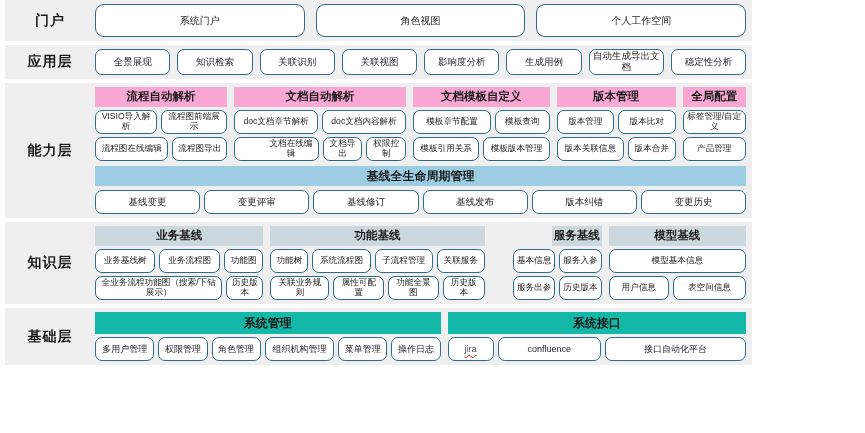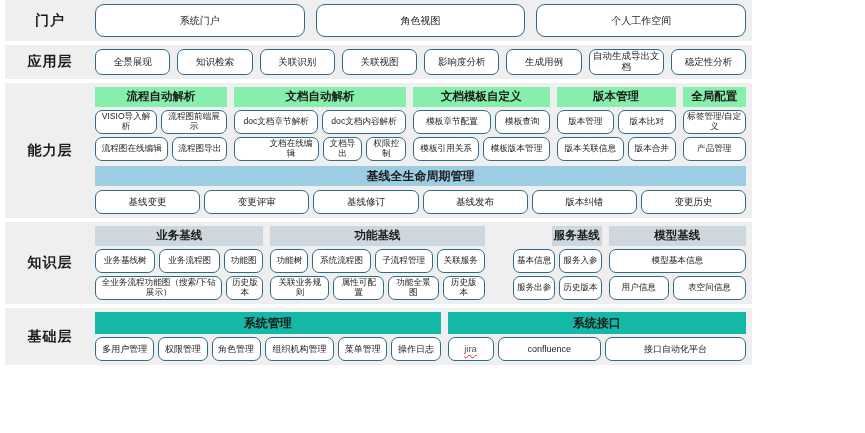--- a/index.html
+++ b/index.html
@@ -74,21 +74,21 @@
   .group-row { display: flex; gap: 7px; align-items: flex-start; }
   .group { display: flex; flex-direction: column; gap: 3px; }
   .group-head {
     text-align: center;
     font-size: 11.5px;
     font-weight: bold;
     color: #1a1a1a;
     padding: 3px 2px;
     line-height: 1.2;
   }
-  .cap .group-head { background: #86efac; }
+  .cap .group-head { background: #f9a8d4; }
   .know .group-head { background: #ccd8dd; }
   .base .group-head { background: #14b8a6; font-size: 12px; padding: 4px 2px; }
 
   .chip-row { display: flex; gap: 4px; }
   .chip-row .pill { flex: 1 1 0; }
 
   
   .cap .pill { height: 24px; font-size: 8.6px; }
   .know .pill { height: 24px; font-size: 8.6px; }
   .base .pill { height: 24px; font-size: 9px; }

